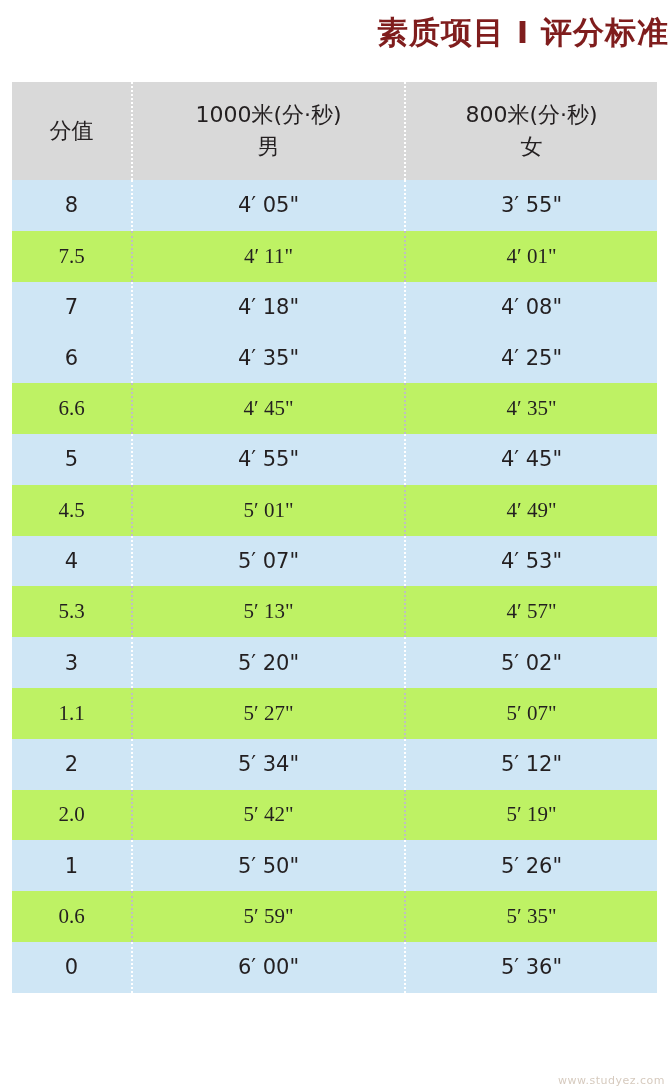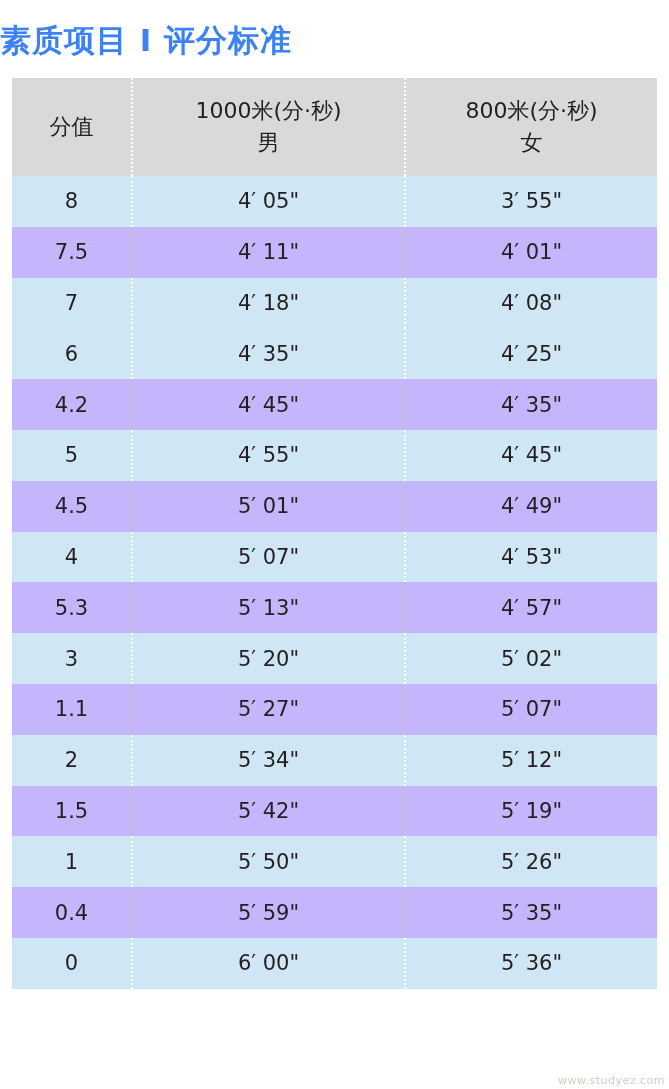--- a/index.html
+++ b/index.html
@@ -15,33 +15,33 @@
     overflow: hidden;
     position: relative;
   }
   .page {
     width: 669px;
     height: 1089px;
     position: relative;
     box-sizing: border-box;
   }
   .title {
-    text-align: left;
+    text-align: right;
     font-family: "DejaVu Sans", "Liberation Sans", sans-serif;
     font-weight: bold;
     font-size: 31px;
     letter-spacing: 1px;
-    color: #3b82f6;
-    padding-top: 20px;
+    color: #7f1d1d;
+    padding-top: 12px;
     padding-bottom: 16px;
   }
   table.score-table {
     border-collapse: collapse;
     width: 645px;
-    margin: 0 auto;
+    margin: 12px auto;
     table-layout: fixed;
   }
   table.score-table td, table.score-table th {
     padding: 0;
     margin: 0;
   }
   .head-row th {
     background: #d9d9d9;
     height: 98px;
     vertical-align: middle;
@@ -76,21 +76,22 @@
     border-right: 2px dotted #ffffff;
     letter-spacing: 0px;
   }
   tbody tr td:last-child {
     border-right: none;
   }
   tbody tr.shade td {
     background: #cfe6f5;
   }
   tbody tr.plain td {
-    background: #c4b5fd;
+    background: #bef264;
+    font-family: Liberation Serif, serif;
   }
   tbody tr.plain td {
     border-right: 2px dotted #bfbfbf;
   }
   tbody tr.plain td:last-child {
     border-right: none;
   }
   .time {
     display: inline-block;
     min-width: 110px;
@@ -151,21 +152,21 @@
           <td>7</td>
           <td><span class="time">4′ 18"</span></td>
           <td><span class="time">4′ 08"</span></td>
         </tr>
         <tr class="shade">
           <td>6</td>
           <td><span class="time">4′ 35"</span></td>
           <td><span class="time">4′ 25"</span></td>
         </tr>
         <tr class="plain">
-          <td>4.2</td>
+          <td>6.6</td>
           <td><span class="time">4′ 45"</span></td>
           <td><span class="time">4′ 35"</span></td>
         </tr>
         <tr class="shade">
           <td>5</td>
           <td><span class="time">4′ 55"</span></td>
           <td><span class="time">4′ 45"</span></td>
         </tr>
         <tr class="plain">
           <td>4.5</td>
@@ -191,31 +192,31 @@
           <td>1.1</td>
           <td><span class="time">5′ 27"</span></td>
           <td><span class="time">5′ 07"</span></td>
         </tr>
         <tr class="shade">
           <td>2</td>
           <td><span class="time">5′ 34"</span></td>
           <td><span class="time">5′ 12"</span></td>
         </tr>
         <tr class="plain">
-          <td>1.5</td>
+          <td>2.0</td>
           <td><span class="time">5′ 42"</span></td>
           <td><span class="time">5′ 19"</span></td>
         </tr>
         <tr class="shade">
           <td>1</td>
           <td><span class="time">5′ 50"</span></td>
           <td><span class="time">5′ 26"</span></td>
         </tr>
         <tr class="plain">
-          <td>0.4</td>
+          <td>0.6</td>
           <td><span class="time">5′ 59"</span></td>
           <td><span class="time">5′ 35"</span></td>
         </tr>
         <tr class="shade">
           <td>0</td>
           <td><span class="time">6′ 00"</span></td>
           <td><span class="time">5′ 36"</span></td>
         </tr>
       </tbody>
   </table>

